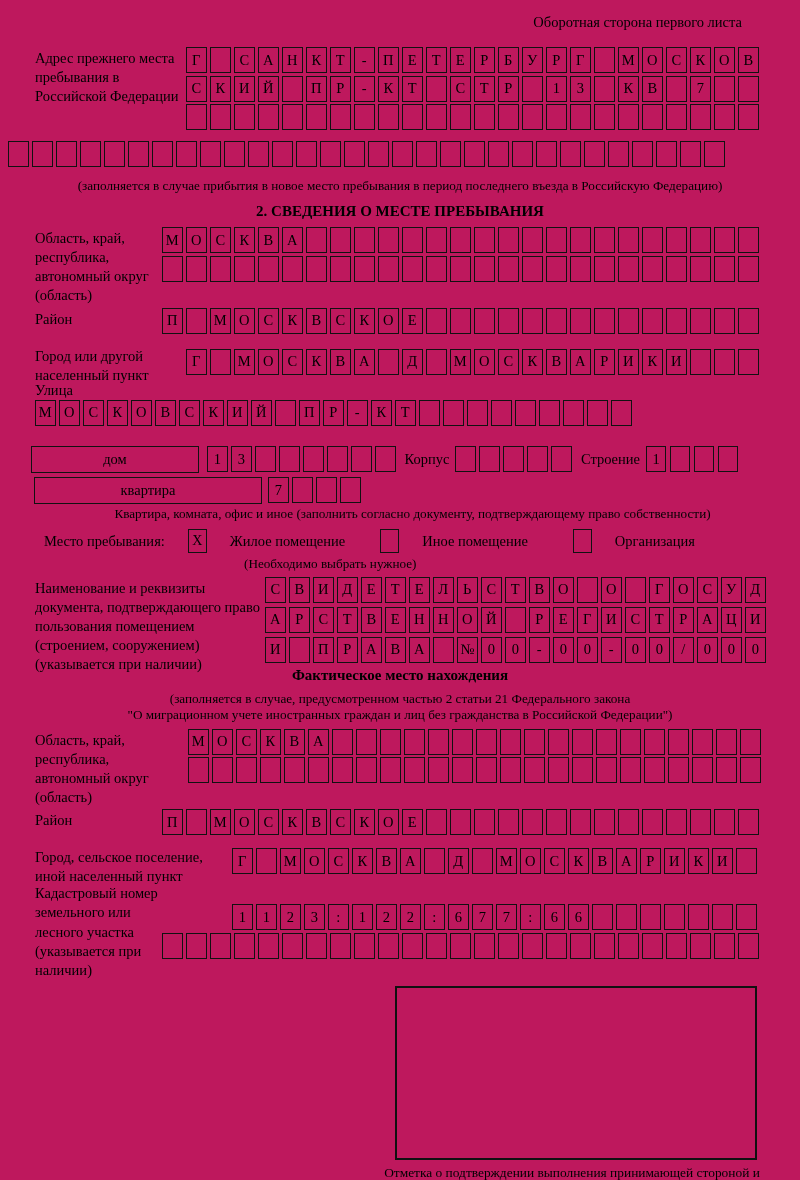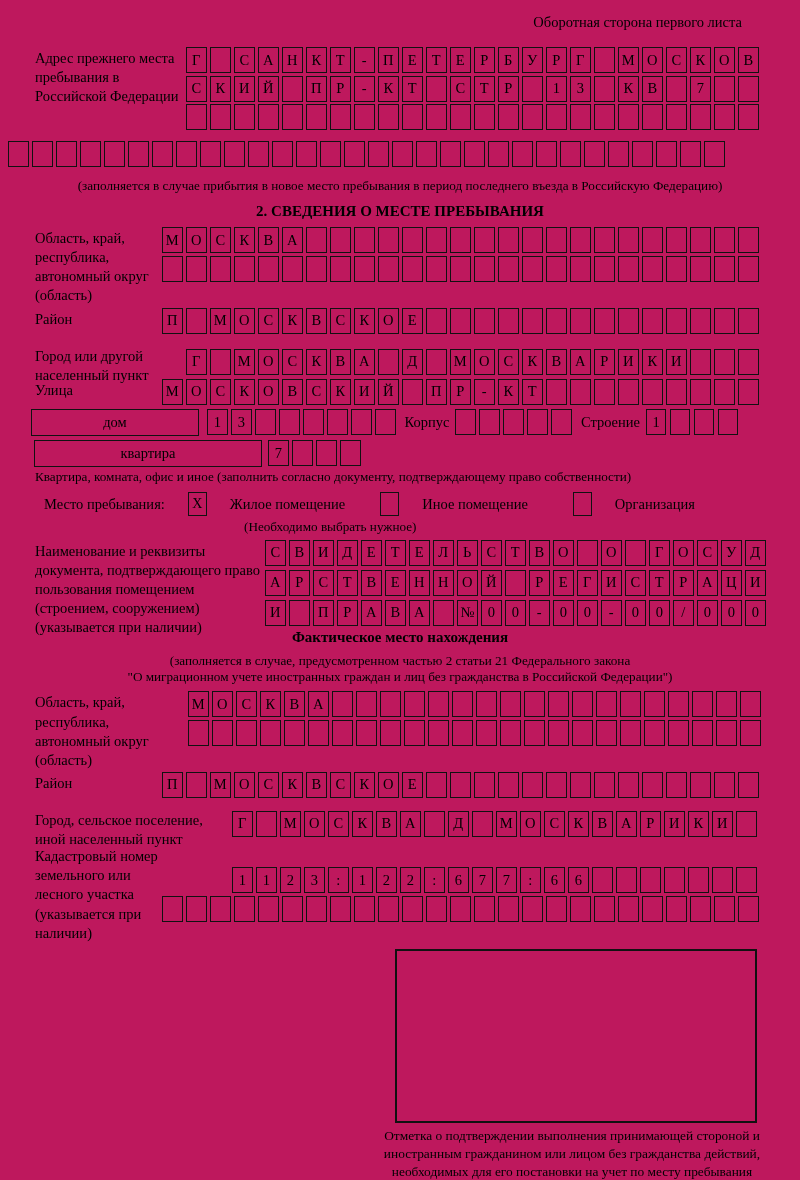--- a/index.html
+++ b/index.html
@@ -54,21 +54,21 @@
     width: 362px; height: 174px;
     border: 2px solid #111;
   }
   .mark-caption {
     margin-left: 352px; margin-top: 4px;
     width: 420px;
     text-align: center;
     font-size: 13.4px; line-height: 1.35;
   }
   .mb2 { margin-bottom: 11px; }
-  .mb4 { margin-bottom: 4px; }
+  .mb4 { margin-bottom: 20px; flex-direction: column; }
   .mb6 { margin-bottom: 6px; }
 </style>
 </head>
 <body>
 
 <div class="page">
 
   <div class="header-note">Оборотная сторона первого листа</div>
 
   <div class="field mb2">
@@ -373,21 +373,21 @@
 
   <div style="display:flex; align-items:center; margin-left:24px; margin-top:4px;">
     <div class="labelbox" style="width:228px;">квартира</div>
     <div class="cells" style="margin-left:6px;">
         <span class="cell">7</span>
         <span class="cell"></span>
         <span class="cell"></span>
         <span class="cell"></span>
       </div>
   </div>
-  <div class="note" style="margin-left:25px; margin-top:2px;">Квартира, комната, офис и иное (заполнить согласно документу, подтверждающему право собственности)</div>
+  <div class="note" style="margin-left:25px; margin-top:2px;text-align:center;">Квартира, комната, офис и иное (заполнить согласно документу, подтверждающему право собственности)</div>
 
   <div class="stay-row" style="margin-top:6px;">
     <span class="txt">Место пребывания:</span>
     <span class="checkbox">X</span>
     <span class="txt">Жилое помещение</span>
     <span class="checkbox" style="margin-left:12px;"></span>
     <span class="txt">Иное помещение</span>
     <span class="checkbox" style="margin-left:22px;"></span>
     <span class="txt">Организация</span>
   </div>

